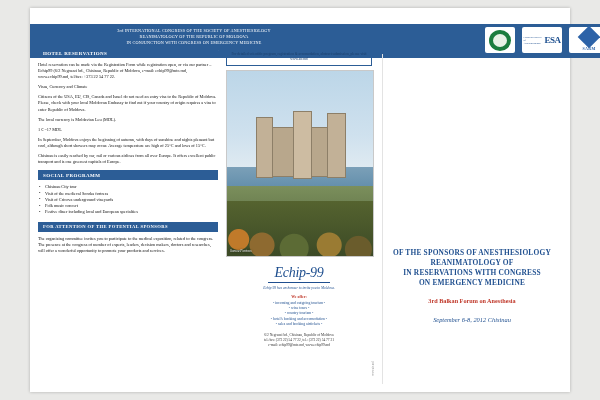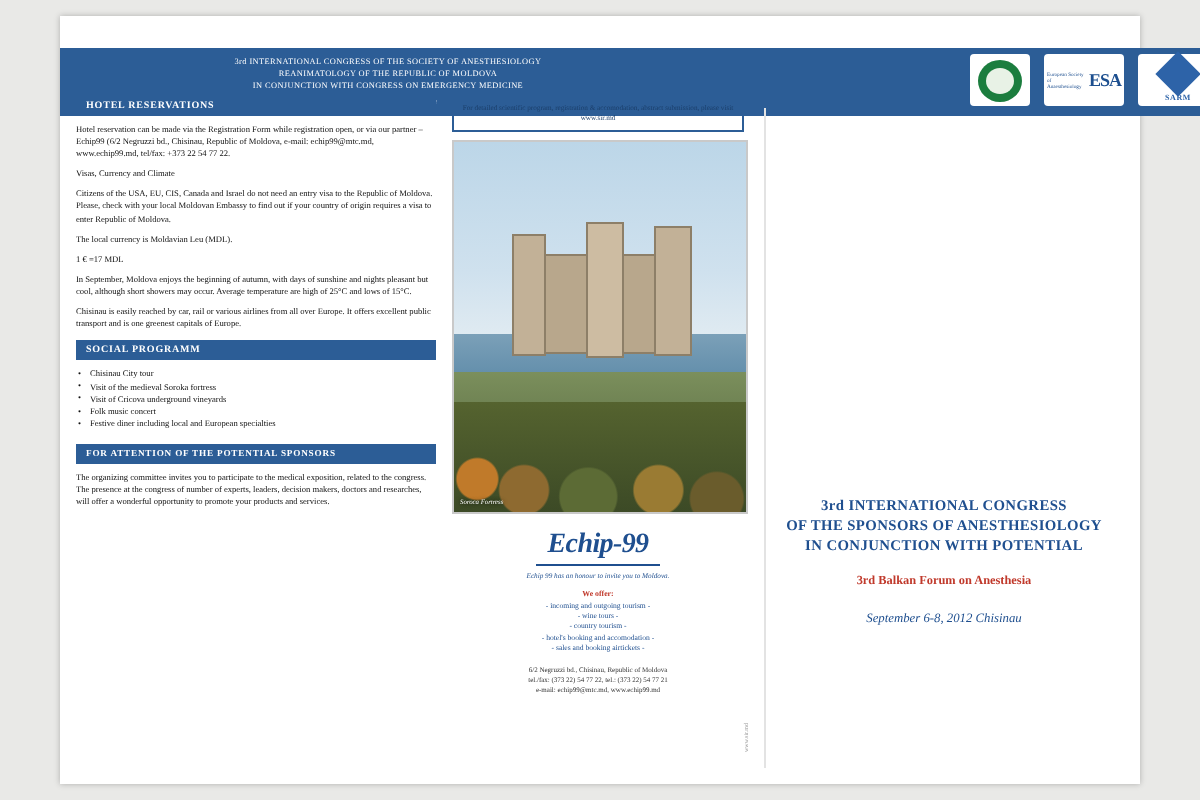--- a/index.html
+++ b/index.html
@@ -51,21 +51,21 @@
      radial-gradient(circle at 90% 88%, #6a5c2c 0 13px, transparent 14px),
      linear-gradient(#55632f,#3c4a26);}
   .fort{position:absolute;left:24%;top:30%;width:52%;height:26%;background:#b8a78c;border:1px solid #8d7f68;}
   .fort:before{content:"";position:absolute;left:-9%;top:-22%;width:20%;height:122%;background:#c2b197;border:1px solid #8d7f68;}
   .fort:after{content:"";position:absolute;right:-9%;top:-30%;width:22%;height:130%;background:#c2b197;border:1px solid #8d7f68;}
   .fort-mid{position:absolute;left:40%;top:-34%;width:22%;height:136%;background:#cdbca2;border:1px solid #8d7f68;}
   .ph-caption{position:absolute;left:3px;bottom:3px;color:#fff;font-size:3.4px;font-style:italic;text-shadow:0 0 2px #000;}
 
   
   .echip-block{margin-top:6px;text-align:center;}
-  .echip-logo{font-family:"Liberation Serif",serif;font-size:14px;color:#1f4f8f;font-style:italic;font-weight:bold;letter-spacing:-.3px;display:inline-block;}
+  .echip-logo{font-family:"Liberation Serif",serif;font-size:14px;color:#1f4f8f;font-style:italic;font-weight:normal;letter-spacing:-.3px;display:inline-block;}
   .echip-under{height:1px;background:#1f4f8f;width:62px;margin:1px auto 0;}
   .echip-tag{font-size:3.6px;color:#1f4f8f;font-style:italic;margin-top:3px;}
   .echip-offer-t{font-size:3.9px;color:#c0392b;font-weight:bold;margin-top:5px;}
   .echip-offer{font-size:3.8px;color:#1f4f8f;line-height:5.2px;margin-top:2px;}
   .echip-addr{font-size:3.5px;color:#333;line-height:4.8px;margin-top:6px;}
 
   
   .col-right{position:absolute;left:352px;top:240px;width:180px;text-align:center;}
   .r-title{color:#1f4f8f;font-weight:bold;font-size:7.4px;line-height:10px;letter-spacing:.2px;}
   .r-sub{color:#c0392b;font-size:6.2px;margin-top:9px;font-weight:bold;}
@@ -162,22 +162,23 @@
 tel./fax: (373 22) 54 77 22, tel.: (373 22) 54 77 21
 e-mail: echip99@mtc.md, www.echip99.md</div>
       </div>
     </div>
 
     <div class="spine"></div>
     <div class="vert-code">www.sir.md</div>
 
     <div class="col-right">
       <div class="r-title">
-        <div>3rd INTERNATIONAL CONGRESS</div>
         <div>OF THE SPONSORS OF ANESTHESIOLOGY</div>
-        <div>IN CONJUNCTION WITH POTENTIAL</div>
+        <div>REANIMATOLOGY OF</div>
+        <div>IN RESERVATIONS WITH CONGRESS</div>
+        <div>ON EMERGENCY MEDICINE</div>
       </div>
       <div class="r-sub">3rd Balkan Forum on Anesthesia</div>
       <div class="r-date">September 6-8, 2012 Chisinau</div>
     </div>
 
   </div>
 </div>
 
 </body></html>

